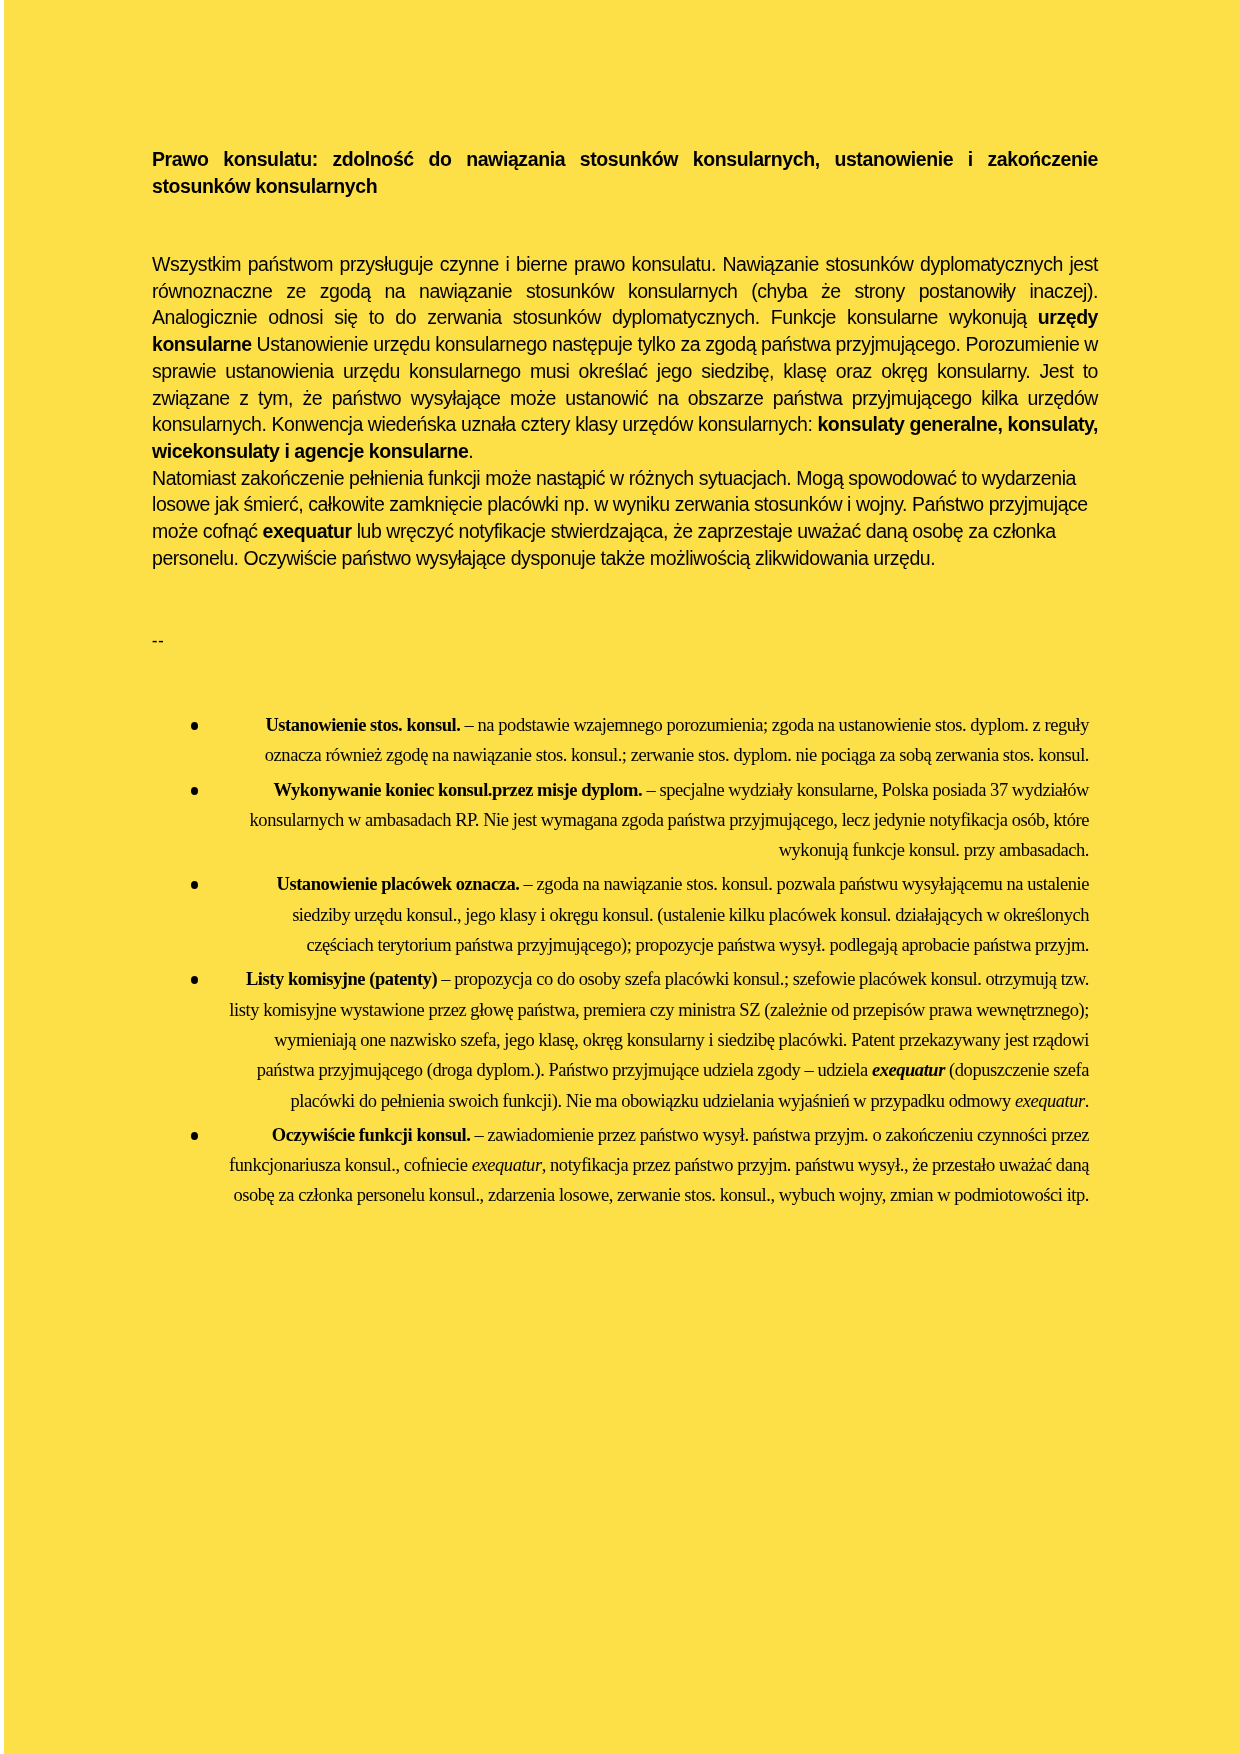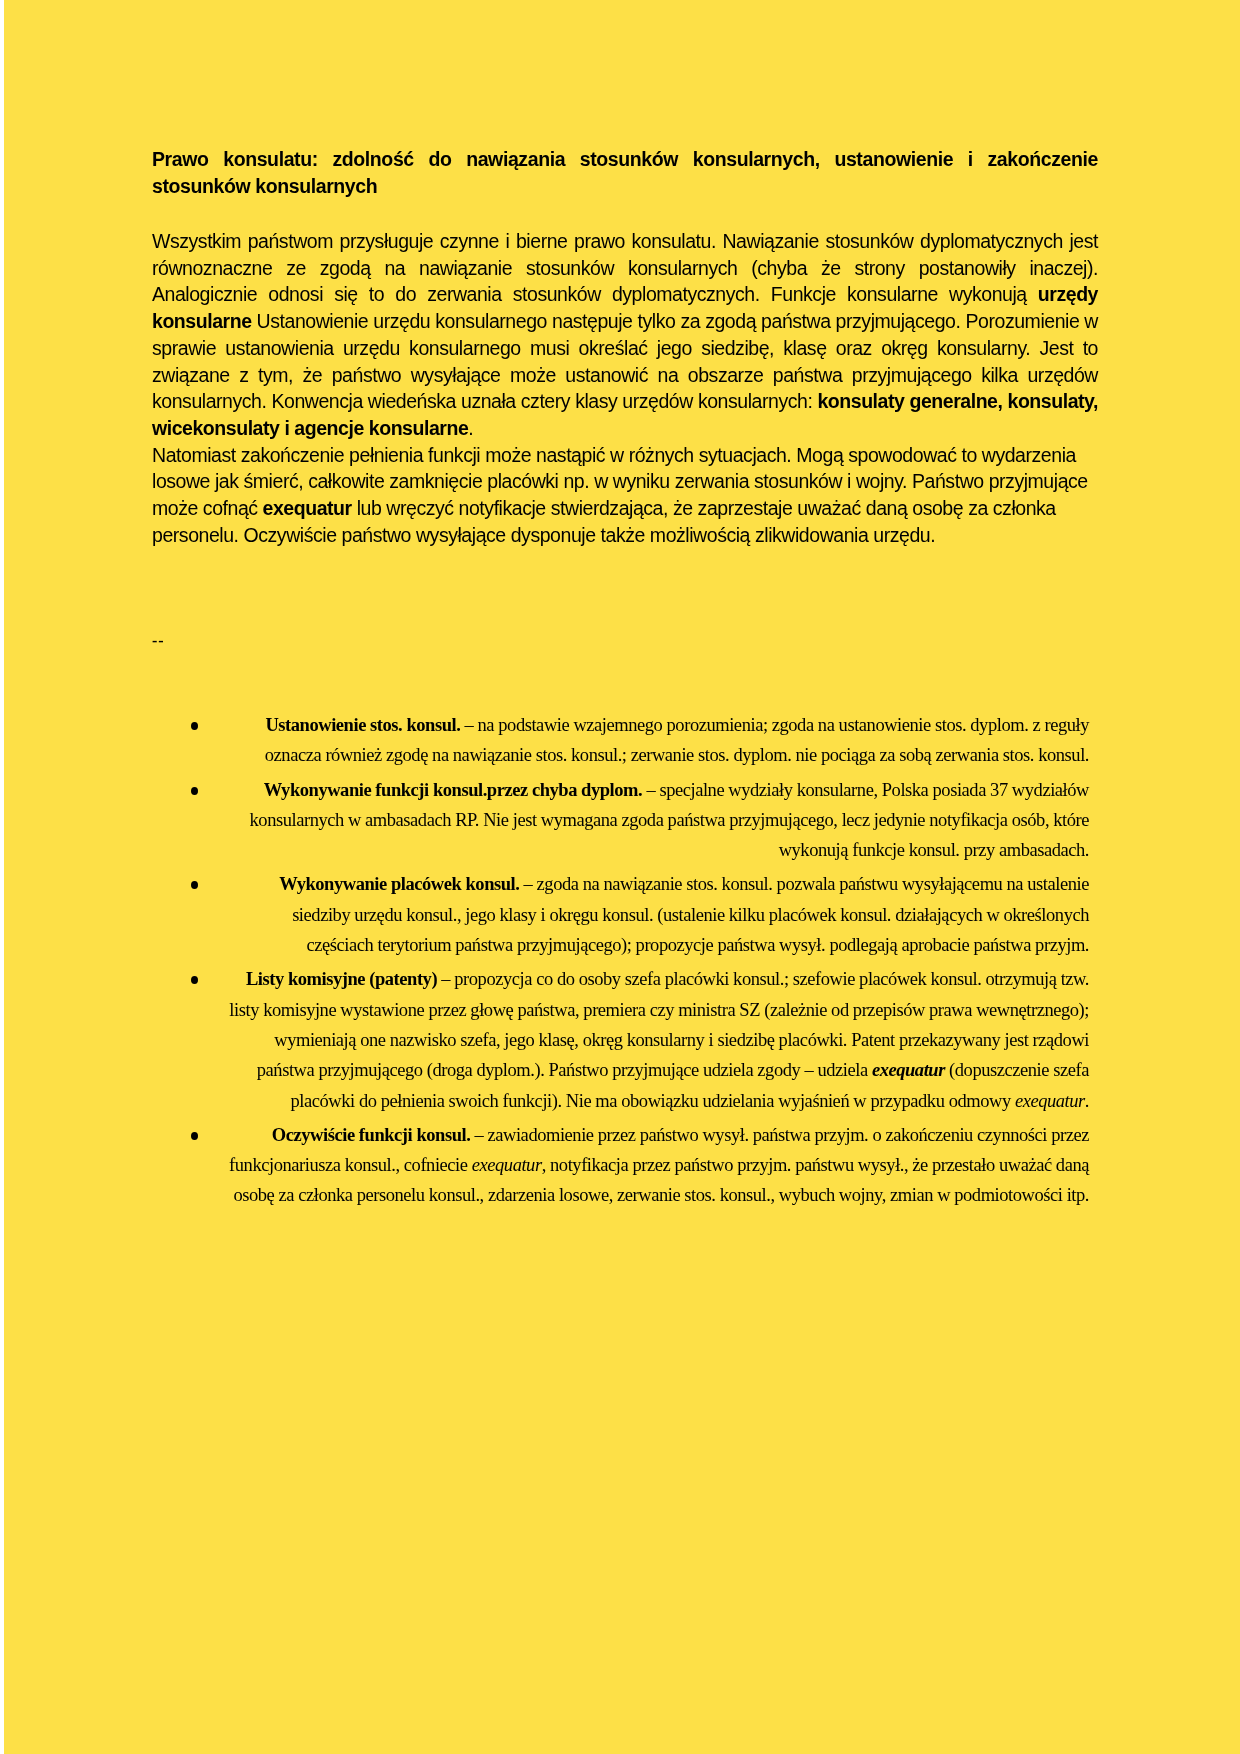--- a/index.html
+++ b/index.html
@@ -14,21 +14,21 @@
     font-size: 19.5px; line-height: 27px; font-weight: bold;
     text-align: justify; text-align-last: left;
     letter-spacing: -0.4px;
   }
   .intro {
     position: absolute; left: 148px; top: 228px; width: 946px;
     font-size: 19.5px; line-height: 26.7px;
     letter-spacing: -0.45px;
   }
   .intro p { margin: 0; }
-  .intro .just { text-align: justify; }
+  .intro .just { text-align: justify; margin-top: 23px; }
   .intro b { font-weight: bold; }
 
   .sep {
     position: absolute; left: 148px; top: 632px;
     font-size: 16px; font-weight: bold; letter-spacing: 1px;
   }
 
   .sec-title {
     position: absolute; left: 162px; top: 683px;
     font-size: 19px; line-height: 24px; letter-spacing: -0.4px;
@@ -62,25 +62,25 @@
   <div class="sep serif">--</div>
 
 
   <ul class="list serif">
     <li>
       <span class="bullet"></span>
       <b>Ustanowienie stos. konsul.</b><span> – na podstawie wzajemnego porozumienia; zgoda na ustanowienie stos. dyplom. z reguły oznacza również zgodę na nawiązanie stos. konsul.; zerwanie stos. dyplom. nie pociąga za sobą zerwania stos. konsul.</span>
     </li>
     <li>
       <span class="bullet"></span>
-      <b>Wykonywanie funkcji konsul.przez chyba dyplom.</b><span> – specjalne wydziały konsularne, Polska posiada 37 wydziałów konsularnych w ambasadach RP. Nie jest wymagana zgoda państwa przyjmującego, lecz jedynie notyfikacja osób, które wykonują funkcje konsul. przy ambasadach.</span>
+      <b>Wykonywanie koniec konsul.przez misje dyplom.</b><span> – specjalne wydziały konsularne, Polska posiada 37 wydziałów konsularnych w ambasadach RP. Nie jest wymagana zgoda państwa przyjmującego, lecz jedynie notyfikacja osób, które wykonują funkcje konsul. przy ambasadach.</span>
     </li>
     <li>
       <span class="bullet"></span>
-      <b>Wykonywanie placówek konsul.</b><span> – zgoda na nawiązanie stos. konsul. pozwala państwu wysyłającemu na ustalenie siedziby urzędu konsul., jego klasy i okręgu konsul. (ustalenie kilku placówek konsul. działających w określonych częściach terytorium państwa przyjmującego); propozycje państwa wysył. podlegają aprobacie państwa przyjm.</span>
+      <b>Ustanowienie placówek oznacza.</b><span> – zgoda na nawiązanie stos. konsul. pozwala państwu wysyłającemu na ustalenie siedziby urzędu konsul., jego klasy i okręgu konsul. (ustalenie kilku placówek konsul. działających w określonych częściach terytorium państwa przyjmującego); propozycje państwa wysył. podlegają aprobacie państwa przyjm.</span>
     </li>
     <li>
       <span class="bullet"></span>
       <b>Listy komisyjne (patenty)</b><span> – propozycja co do osoby szefa placówki konsul.; szefowie placówek konsul. otrzymują tzw. listy komisyjne wystawione przez głowę państwa, premiera czy ministra SZ (zależnie od przepisów prawa wewnętrznego); wymieniają one nazwisko szefa, jego klasę, okręg konsularny i siedzibę placówki. Patent przekazywany jest rządowi państwa przyjmującego (droga dyplom.). Państwo przyjmujące udziela zgody – udziela </span><b><i>exequatur</i></b><span> (dopuszczenie szefa placówki do pełnienia swoich funkcji). Nie ma obowiązku udzielania wyjaśnień w przypadku odmowy </span><i>exequatur</i><span>.</span>
     </li>
     <li>
       <span class="bullet"></span>
       <b>Oczywiście funkcji konsul.</b><span> – zawiadomienie przez państwo wysył. państwa przyjm. o zakończeniu czynności przez funkcjonariusza konsul., cofniecie </span><i>exequatur</i><span>, notyfikacja przez państwo przyjm. państwu wysył., że przestało uważać daną osobę za członka personelu konsul., zdarzenia losowe, zerwanie stos. konsul., wybuch wojny, zmian w podmiotowości itp.</span>
     </li>
   </ul>

